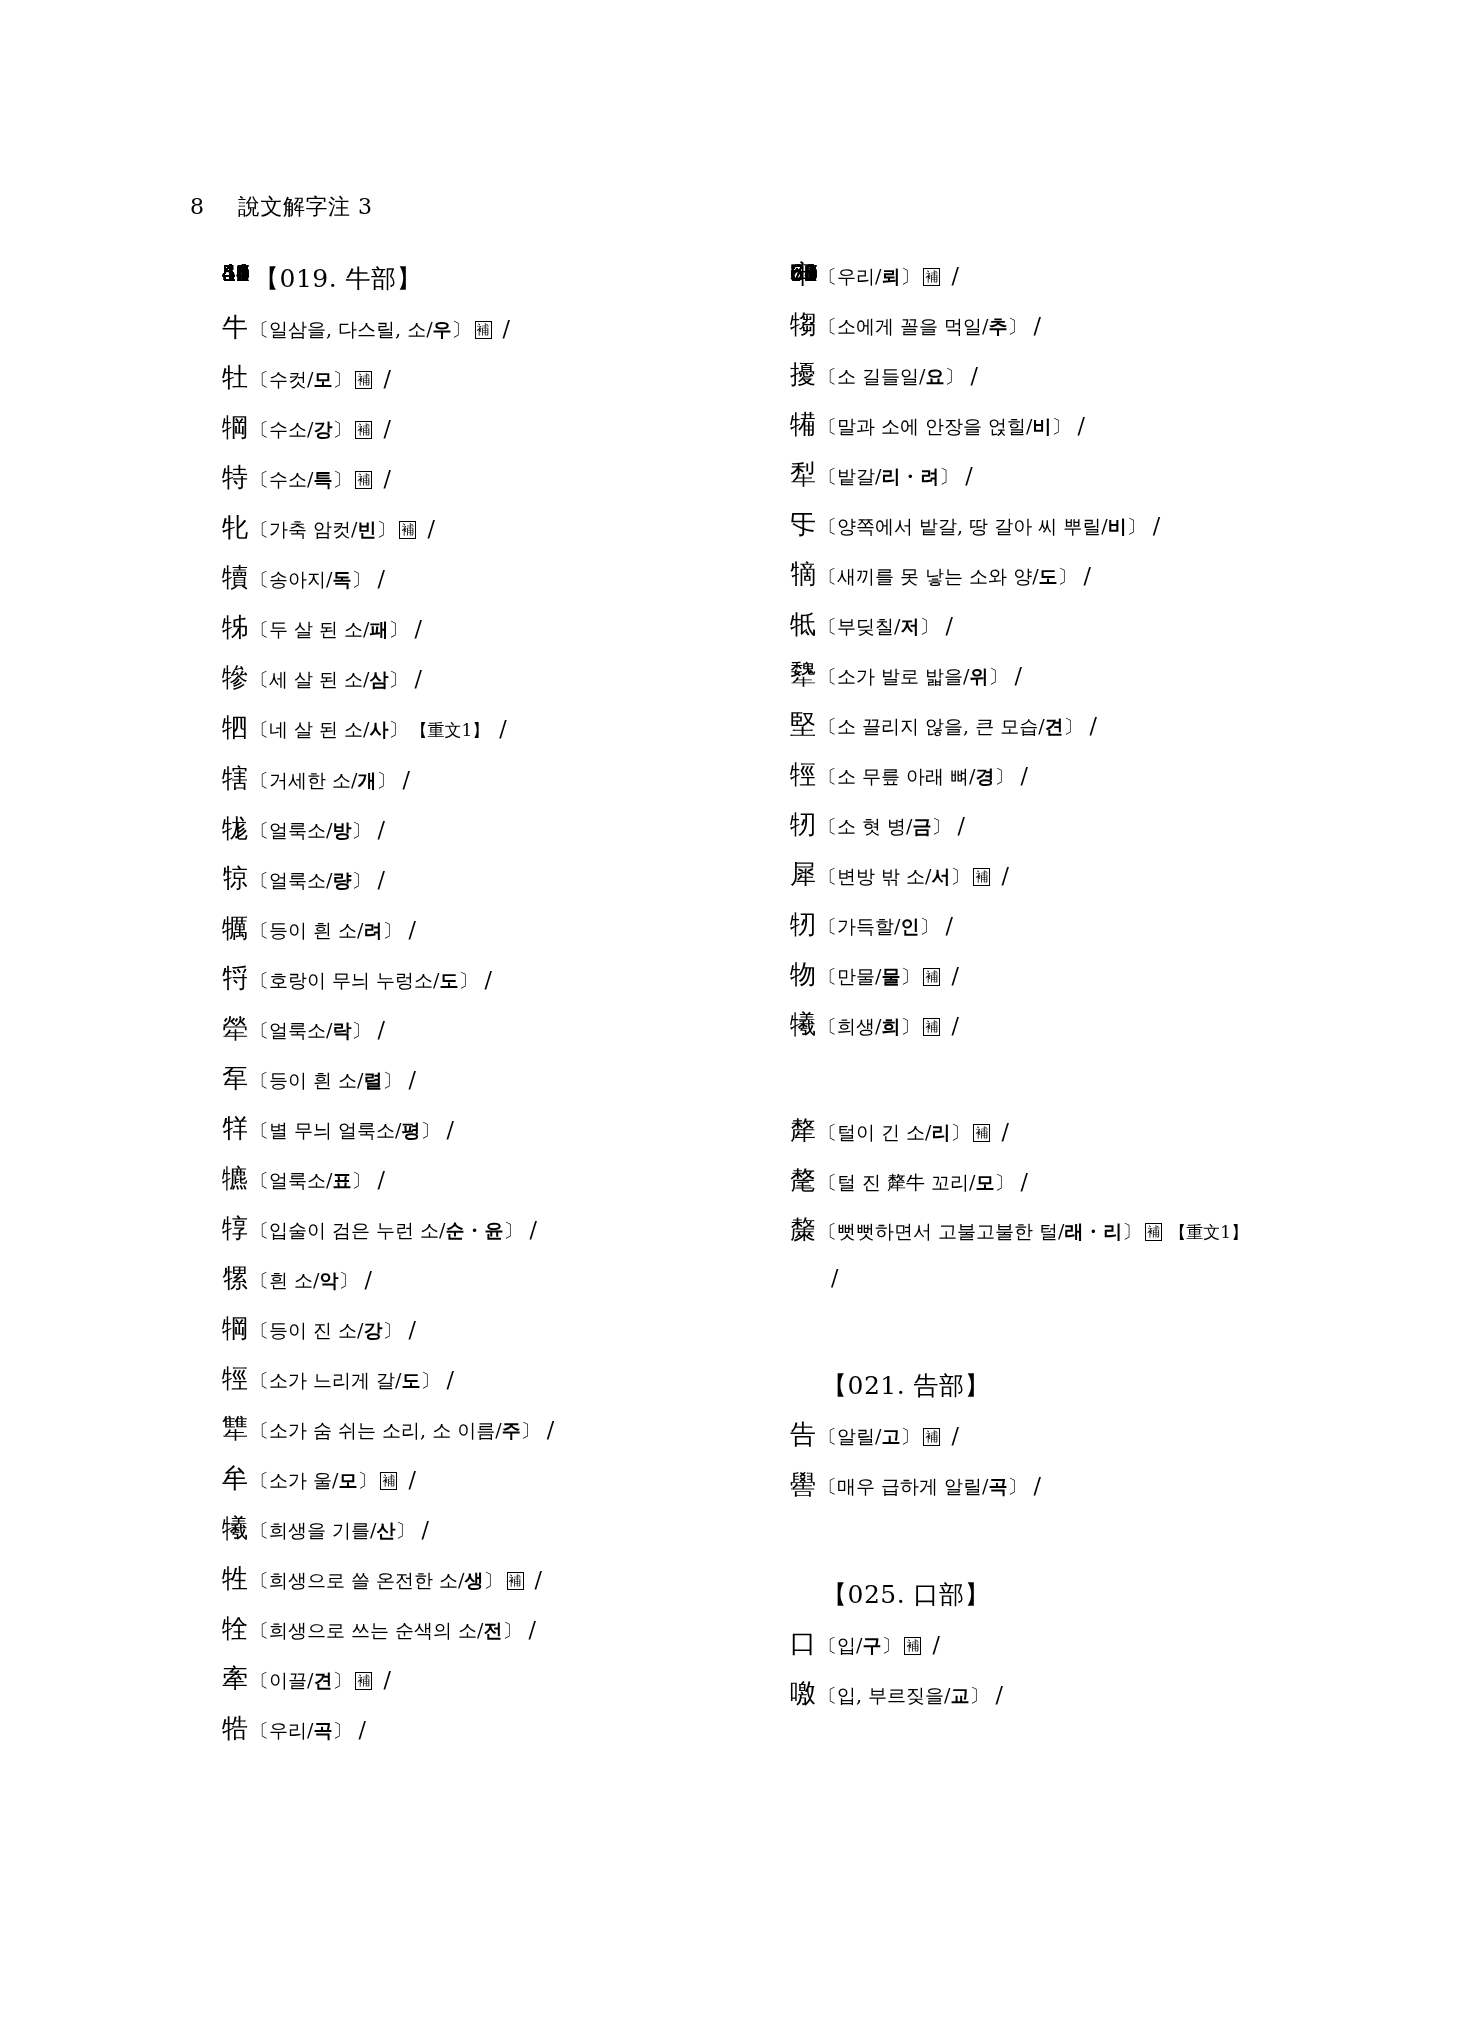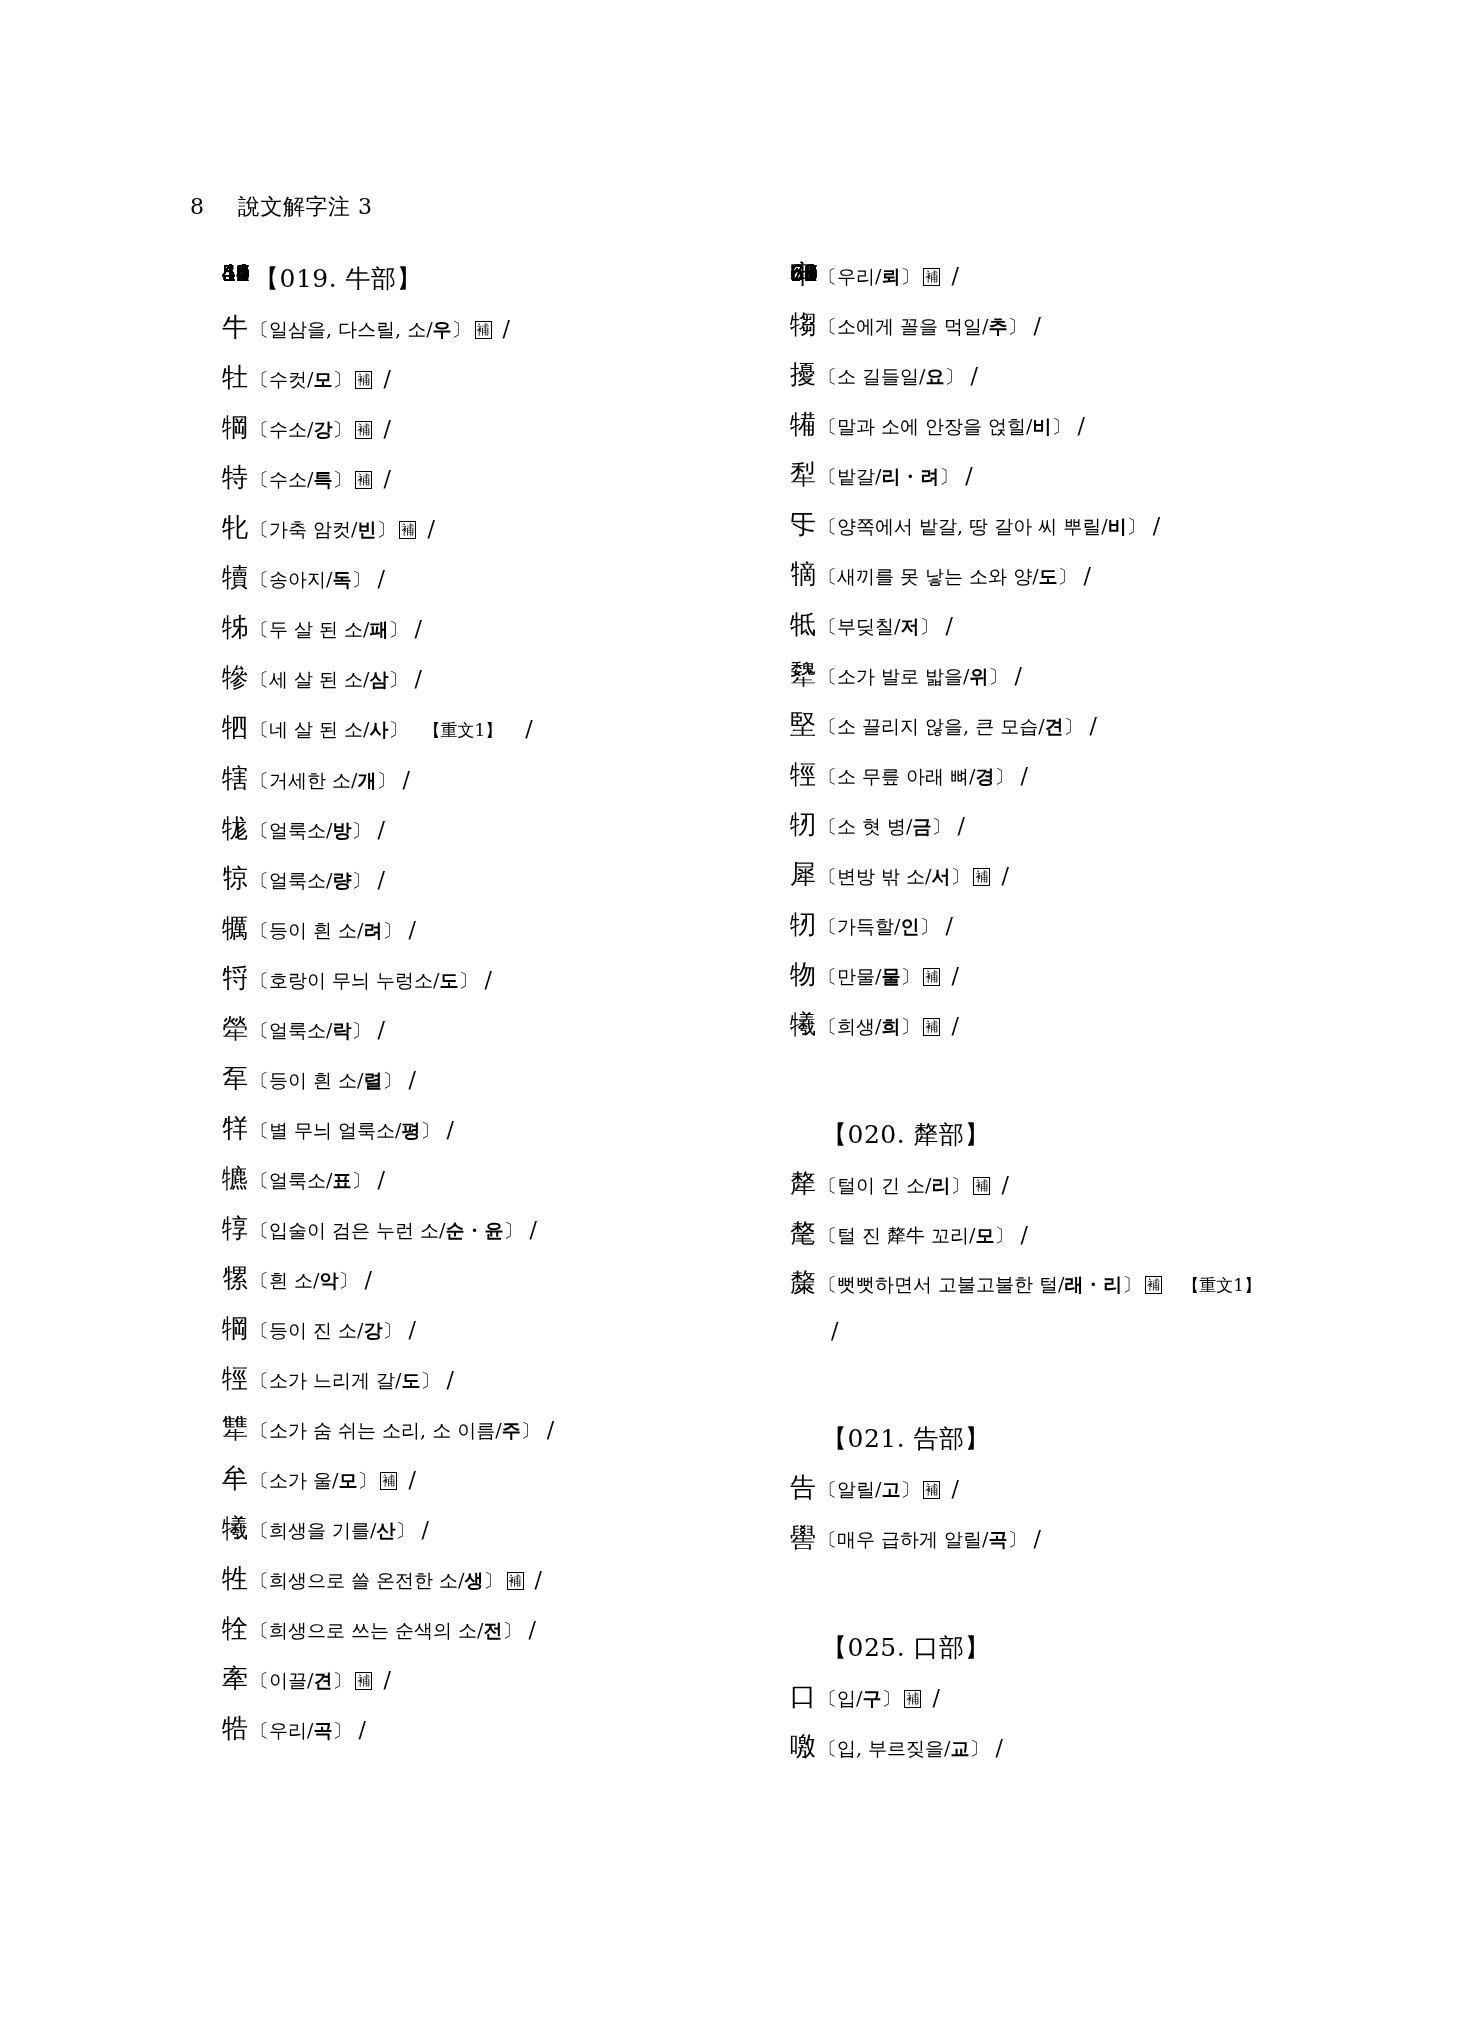--- a/index.html
+++ b/index.html
@@ -83,21 +83,21 @@
     border: 1.5px solid #000;
     font-size: 13px;
     line-height: 14px;
     padding: 1px 1px;
     vertical-align: 2px;
     margin: 0 4px;
     font-family: "DejaVu Sans", "Liberation Sans", sans-serif;
   }
   .entry .repeat {
     font-size: 17px;
-    margin: 0 16px;
+    margin: 0 3px;
   }
   .entry .sep {
     margin: 0 7px;
   }
   .entry .page {
     font-size: 22px;
   }
   .entry.wrap {
     white-space: normal;
     line-height: 46px;
@@ -166,21 +166,20 @@
           <div class="entry"><span class="glyph">堅</span><span class="gloss">〔소 끌리지 않을, 큰 모습/<b>견</b>〕</span><span class="sep">/</span><span class="page">61</span></div>
           <div class="entry"><span class="glyph">牼</span><span class="gloss">〔소 무릎 아래 뼈/<b>경</b>〕</span><span class="sep">/</span><span class="page">61</span></div>
           <div class="entry"><span class="glyph">牣</span><span class="gloss">〔소 혓 병/<b>금</b>〕</span><span class="sep">/</span><span class="page">62</span></div>
           <div class="entry"><span class="glyph">犀</span><span class="gloss">〔변방 밖 소/<b>서</b>〕</span><span class="boxmark">補</span><span class="sep">/</span><span class="page">62</span></div>
           <div class="entry"><span class="glyph">牣</span><span class="gloss">〔가득할/<b>인</b>〕</span><span class="sep">/</span><span class="page">63</span></div>
           <div class="entry"><span class="glyph">物</span><span class="gloss">〔만물/<b>물</b>〕</span><span class="boxmark">補</span><span class="sep">/</span><span class="page">63</span></div>
           <div class="entry"><span class="glyph">犧</span><span class="gloss">〔희생/<b>희</b>〕</span><span class="boxmark">補</span><span class="sep">/</span><span class="page">64</span></div>
         </div>
         <div class="section-gap"></div>
         <div class="section-block">
-          <div class="section-title indent">【020. 犛部】</div>
           <div class="entry"><span class="glyph">犛</span><span class="gloss">〔털이 긴 소/<b>리</b>〕</span><span class="boxmark">補</span><span class="sep">/</span><span class="page">67</span></div>
           <div class="entry"><span class="glyph">氂</span><span class="gloss">〔털 진 犛牛 꼬리/<b>모</b>〕</span><span class="sep">/</span><span class="page">68</span></div>
           <div class="entry wrap"><span class="glyph">斄</span><span class="gloss">〔뻣뻣하면서 고불고불한 털/<b>래 · 리</b>〕</span><span class="boxmark">補</span><span class="repeat">【重文1】</span><span class="cont"><span class="sep">/</span><span class="page">69</span></span></div>
         </div>
         <div class="section-gap"></div>
         <div class="section-block">
           <div class="section-title indent">【021. 告部】</div>
           <div class="entry"><span class="glyph">告</span><span class="gloss">〔알릴/<b>고</b>〕</span><span class="boxmark">補</span><span class="sep">/</span><span class="page">71</span></div>
           <div class="entry"><span class="glyph">嚳</span><span class="gloss">〔매우 급하게 알릴/<b>곡</b>〕</span><span class="sep">/</span><span class="page">72</span></div>
         </div>

